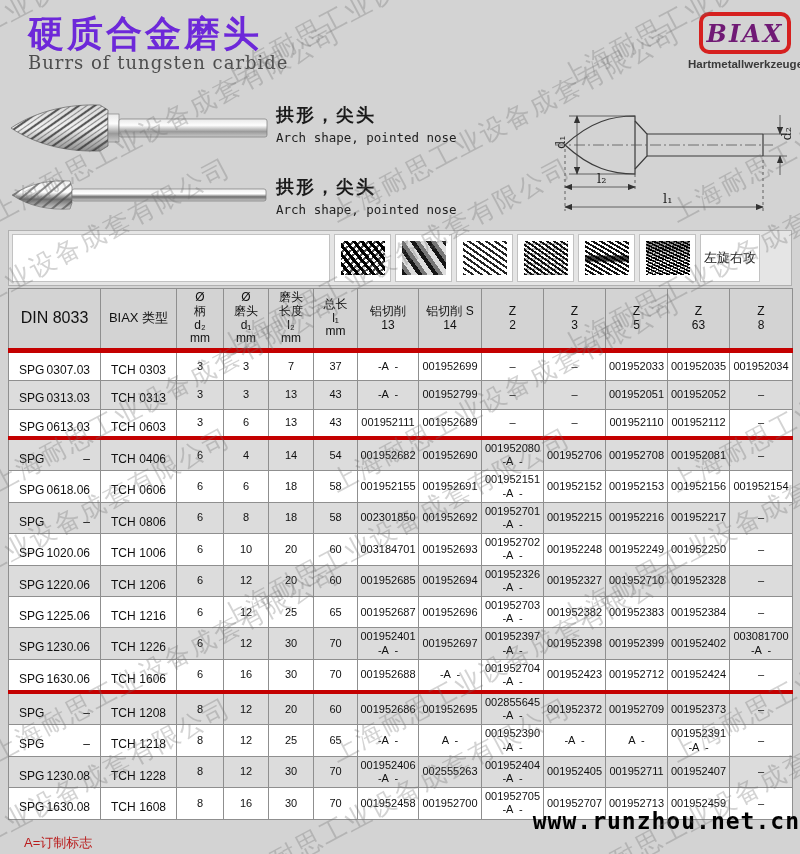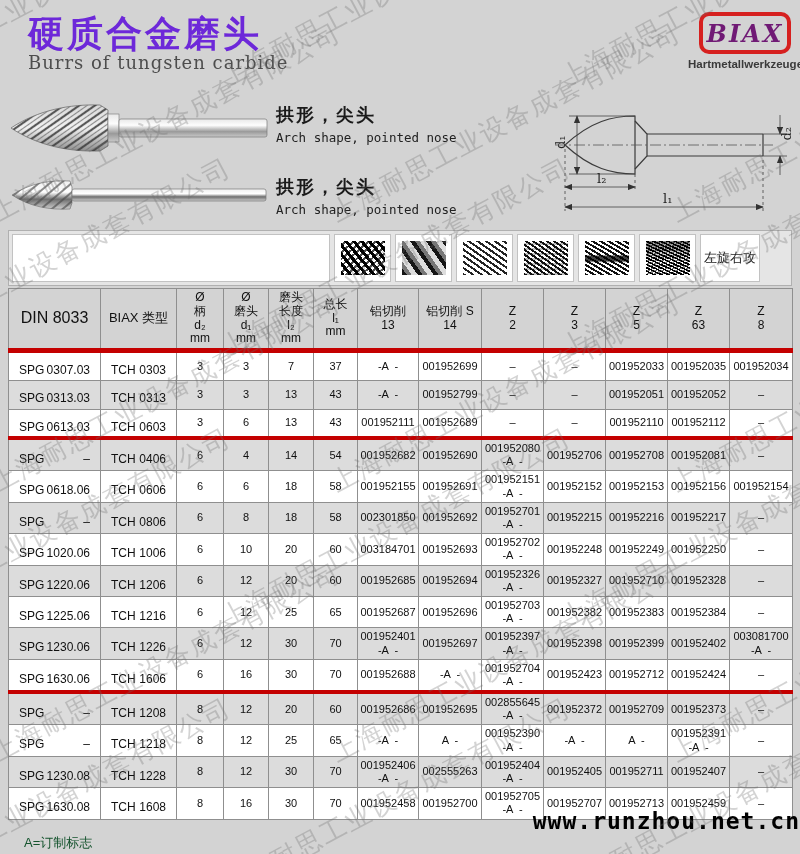--- a/index.html
+++ b/index.html
@@ -101,21 +101,21 @@
   table.spec tbody tr:nth-child(odd)  { background:#ffffff; }
   table.spec tbody tr:nth-child(even) { background:#dcdcdc; }
   table.spec tbody tr.red-after { border-bottom:4px solid #c40000; }
   td.pair { padding:0; }
   td.pair .pairwrap {
     display:flex; justify-content:space-between; align-items:center;
     padding:0 9px; height:100%; font-size:12px;margin-top:8px;
   }
 
   
-  .footnote { position:absolute; left:24px; top:834px; font-size:13px; color:#14532d; }
+  .footnote { position:absolute; left:24px; top:834px; font-size:13px; color:#b91c1c; }
   .website {
     position:absolute; left:0; top:808px; width:100%;
     text-align:right; font-family:"DejaVu Sans Mono", monospace;
     font-weight:bold; font-size:23px; color:#000; letter-spacing:1px;
   }
 
   
   .watermark-layer {
     position:absolute; inset:0; pointer-events:none; z-index:60; overflow:hidden;
   }

